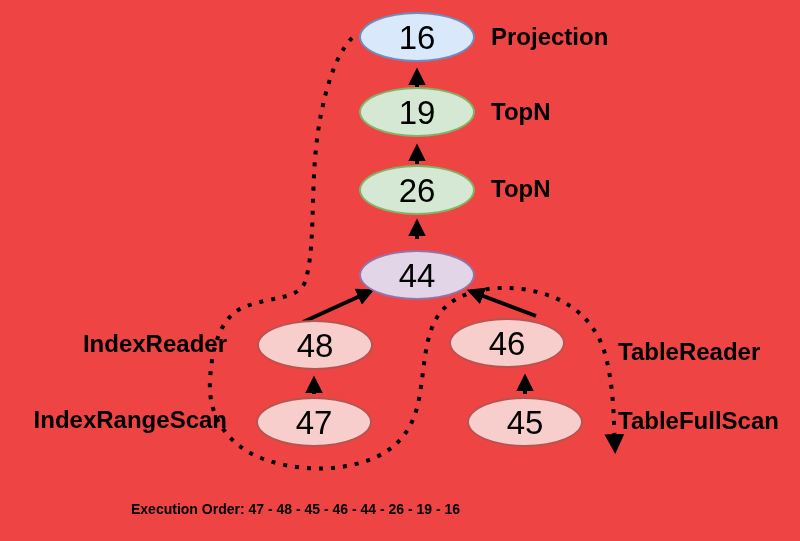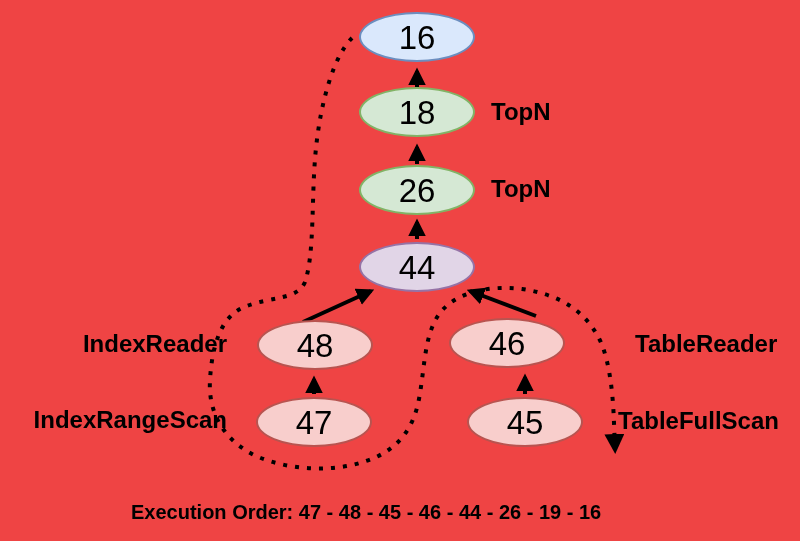--- a/index.html
+++ b/index.html
@@ -46,28 +46,28 @@
     color: #000;
     white-space: nowrap;
     transform: translateY(-50%);
   }
   .lbl-projection    { left: 491px; top: 37px;  }
   .lbl-topn-1        { left: 491px; top: 112px; }
   .lbl-topn-2        { left: 491px; top: 189px; }
   .lbl-hashjoin      { left: 491px; top: 266px; }
   .lbl-indexreader   { right: 583px; top: 344px; }
   .lbl-indexrangescan{ right: 583px; top: 420px; }
-  .lbl-tablereader   { left: 618px; top: 344px; margin-left: 17px; }
+  .lbl-tablereader   { left: 618px; top: 352px; }
   .lbl-tablefullscan { left: 618px; top: 421px; }
   .caption {
     position: absolute;
     left: 131px;
     top: 501px;
     font-weight: bold;
-    font-size: 20px;
+    font-size: 14px;
     color: #000;
     white-space: nowrap;
     text-align: center;
   }
 </style>
 </head>
 <body>
 
 <div class="stage">
 
@@ -103,41 +103,42 @@
       <path d="M 536 316 L 470 291" marker-end="url(#solid-arrow)"></path>
       <path d="M 314 394 L 314 379" marker-end="url(#solid-arrow)"></path>
       <path d="M 525 394 L 525 377" marker-end="url(#solid-arrow)"></path>
     </g>
   </svg>
 
   <div class="node n16" style="background: rgb(218, 232, 252); border-color: rgb(108, 142, 191);">
     <span>16</span>
   </div>
   <div class="node n19" style="background: rgb(213, 232, 212); border-color: rgb(130, 179, 102);">
-    <span>18</span>
+    <span>19</span>
   </div>
   <div class="node n26" style="background: rgb(213, 232, 212); border-color: rgb(130, 179, 102); justify-content: center;">
     <span>26</span>
   </div>
-  <div class="node n44" style="background: rgb(225, 213, 231); border-color: rgb(150, 115, 166);">
+  <div class="node n44" style="background: rgb(225, 213, 231); border-color: rgb(150, 115, 166); margin-top: 8px;">
     <span>44</span>
   </div>
   <div class="node n48" style="background: rgb(248, 206, 204); border-color: rgb(184, 84, 80);">
     <span>48</span>
   </div>
   <div class="node n47" style="background: rgb(248, 206, 204); border-color: rgb(184, 84, 80);">
     <span>47</span>
   </div>
   <div class="node n46" style="background: rgb(248, 206, 204); border-color: rgb(184, 84, 80);">
     <span>46</span>
   </div>
   <div class="node n45" style="background: rgb(248, 206, 204); border-color: rgb(184, 84, 80);">
     <span>45</span>
   </div>
 
+  <div class="side-label lbl-projection">Projection</div>
   <div class="side-label lbl-topn-1">TopN</div>
   <div class="side-label lbl-topn-2">TopN</div>
   <div class="side-label lbl-indexreader">IndexReader</div>
   <div class="side-label lbl-indexrangescan">IndexRangeScan</div>
   <div class="side-label lbl-tablereader">TableReader</div>
   <div class="side-label lbl-tablefullscan">TableFullScan</div>
 
   <div class="caption">Execution Order: 47 - 48 - 45 - 46 - 44 - 26 - 19 - 16</div>
 
 </div>

